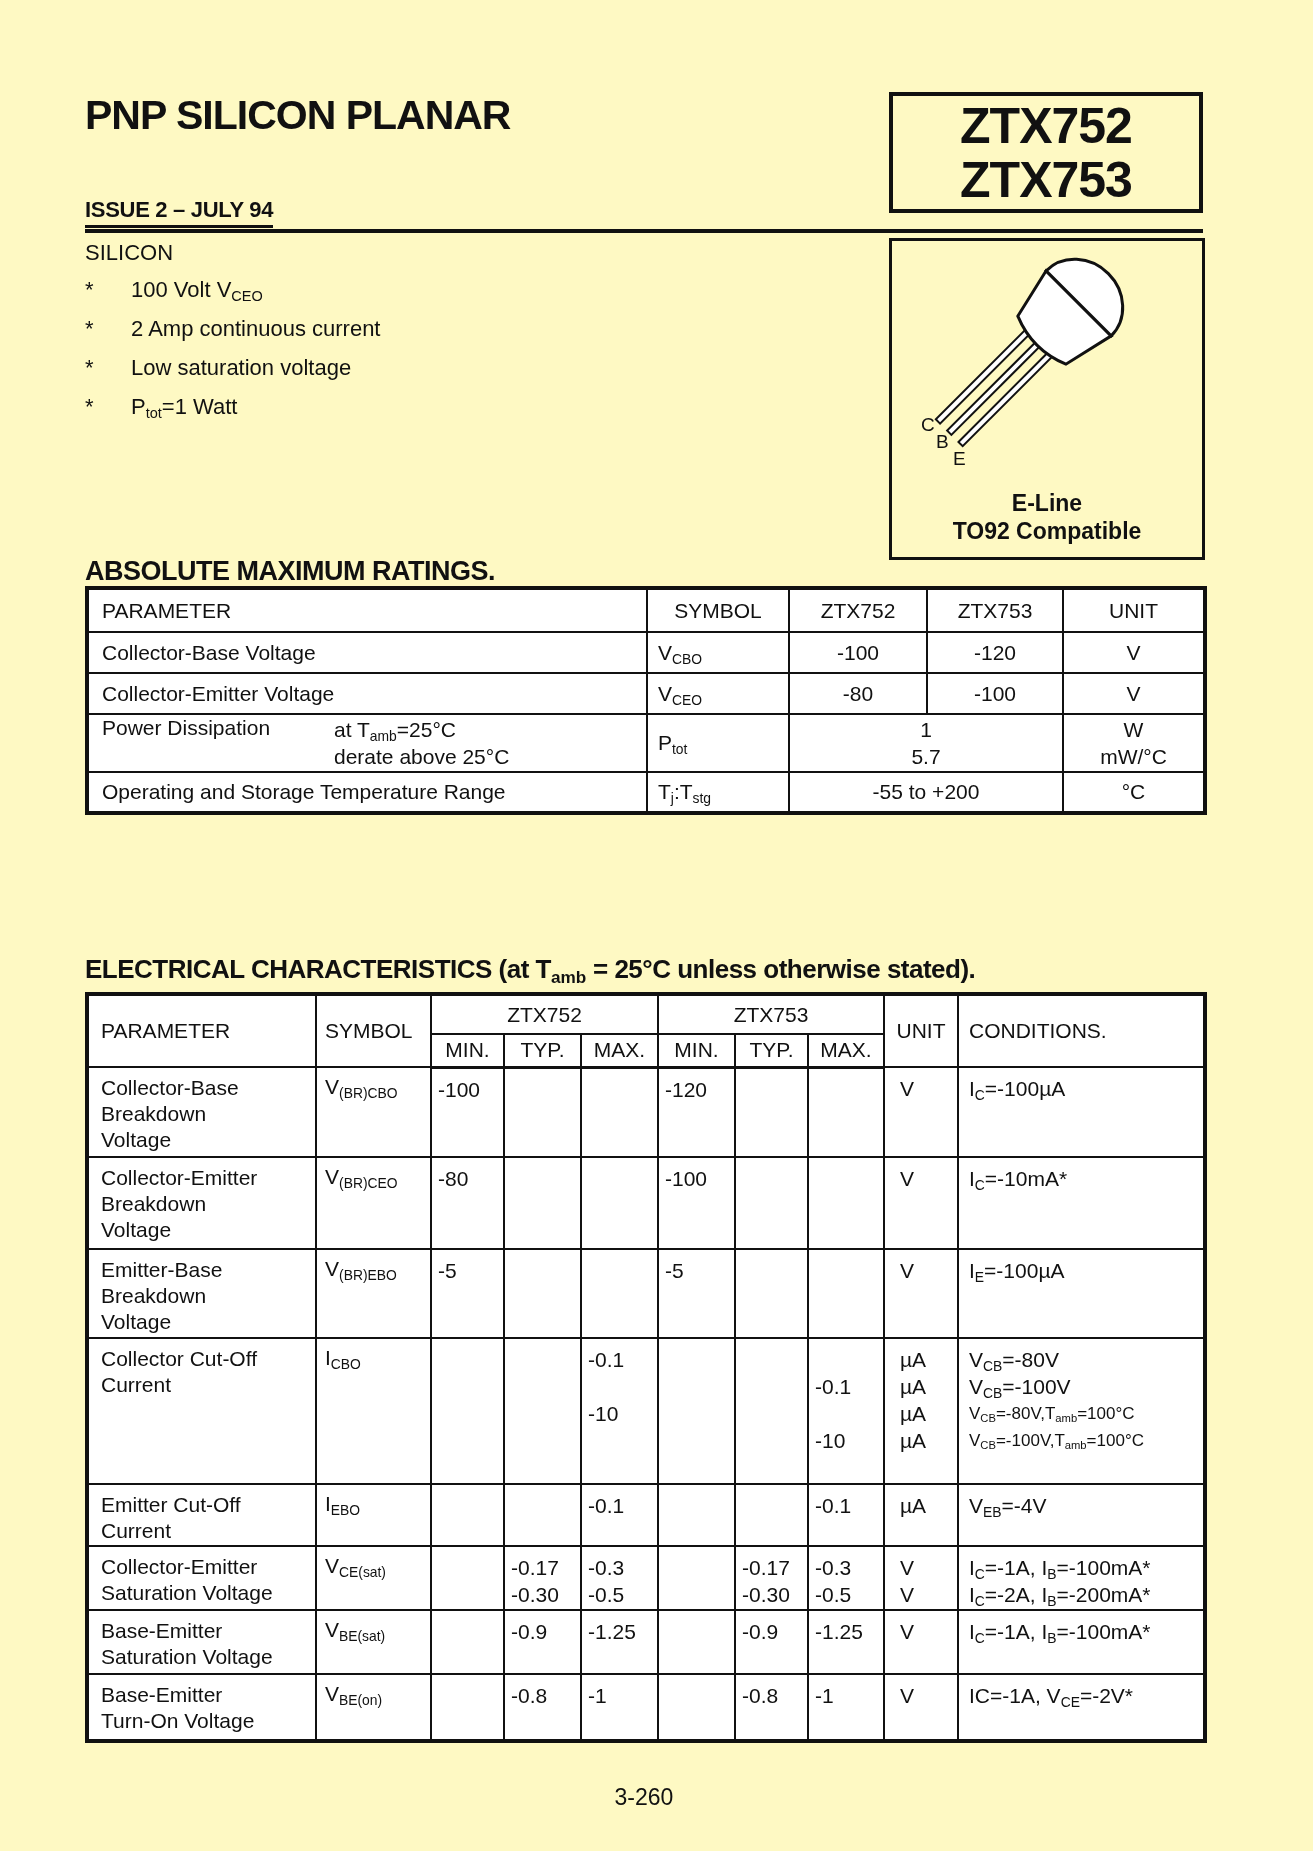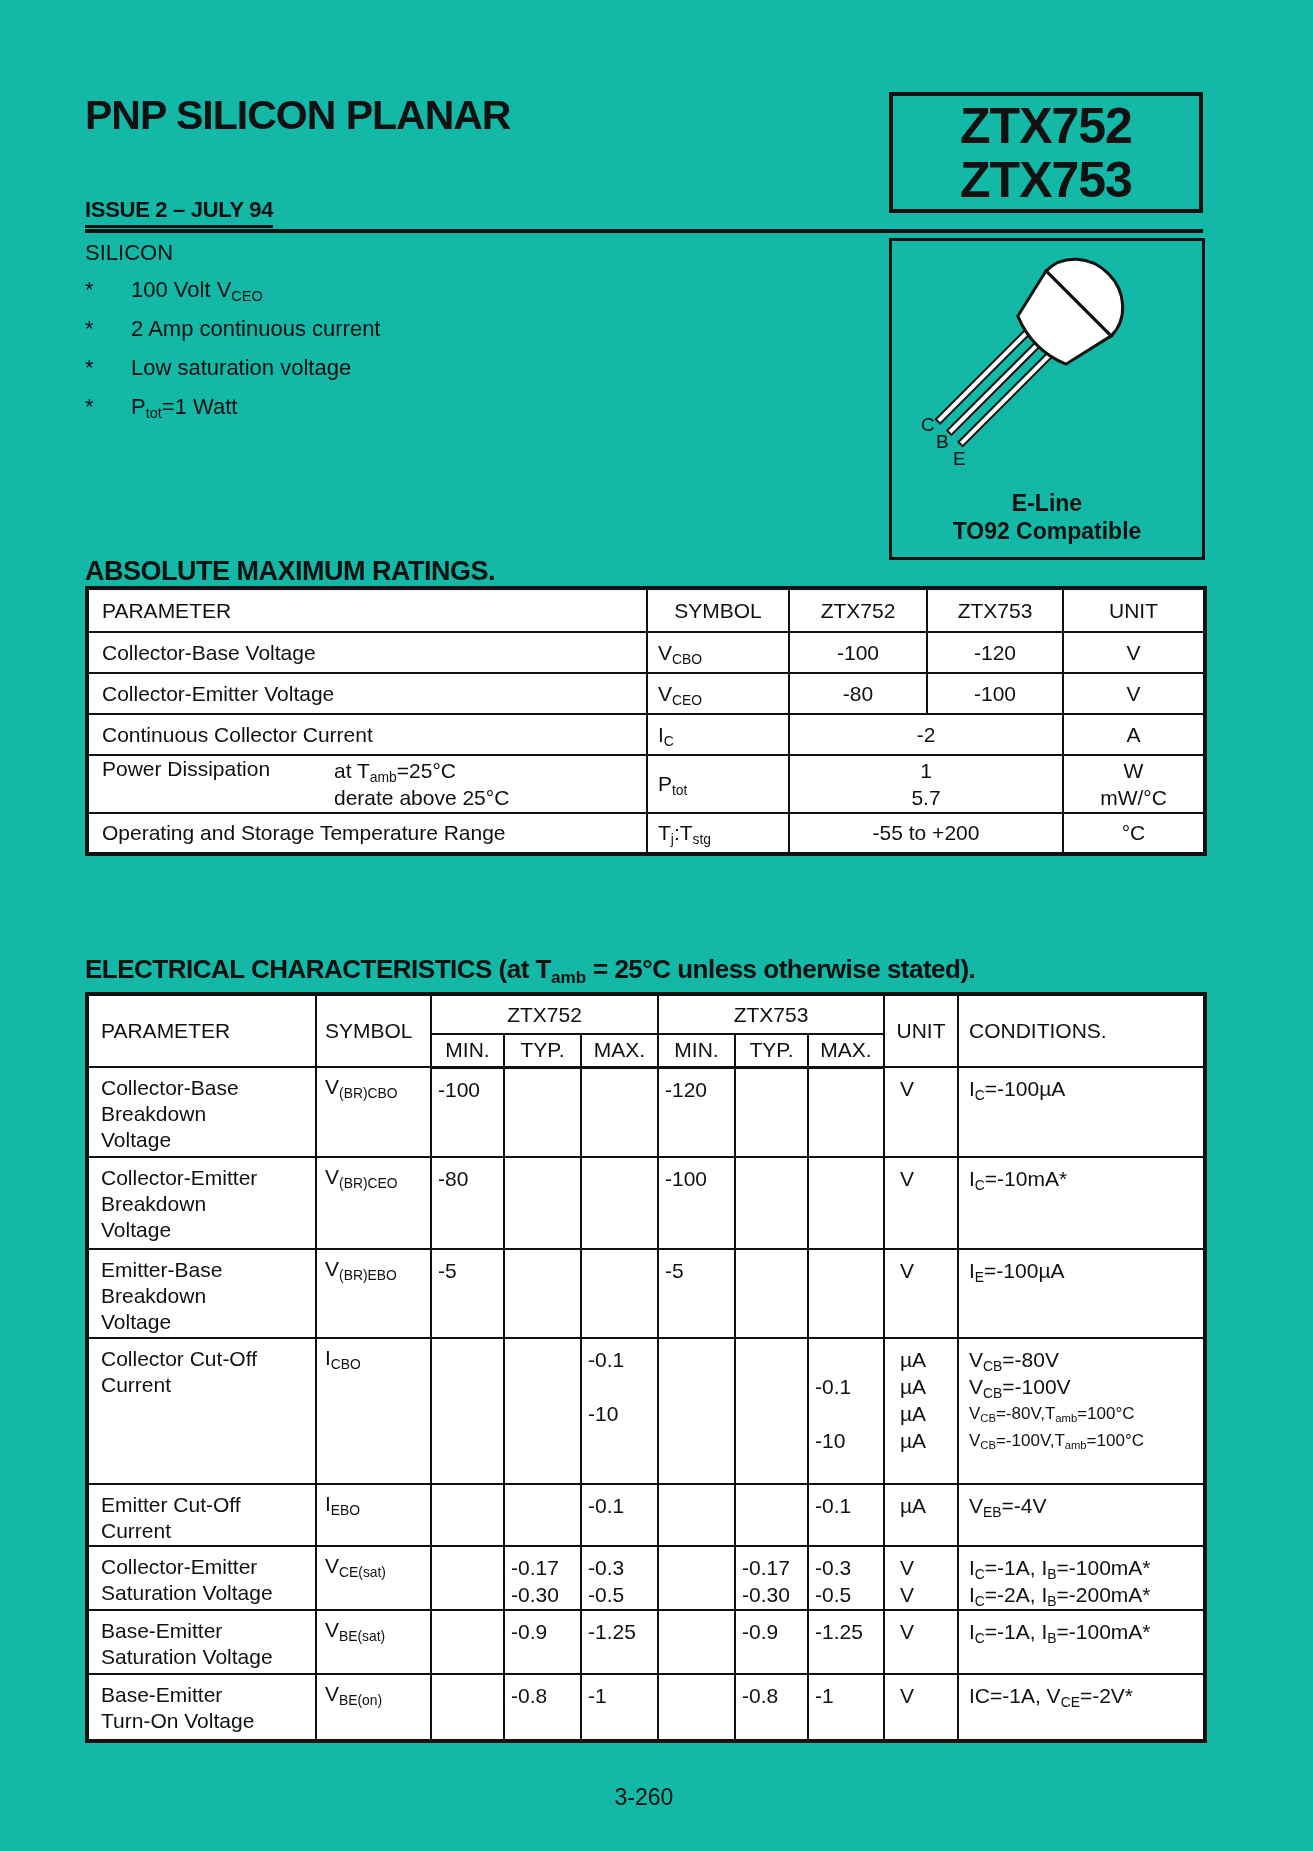--- a/index.html
+++ b/index.html
@@ -1,19 +1,19 @@
 <!DOCTYPE html>
 <html><head>
 <meta charset="utf-8">
 <style>
   html,body{margin:0;padding:0;background:#e8e8e8;}
   #page{
     position:relative;
     width:1313px;height:1851px;
-    background:#14b8a6;
+    background:#fef9c3;
     font-family:"Liberation Sans", sans-serif;
     color:#111;
     overflow:hidden;
   }
   sub{font-size:66%;line-height:0;vertical-align:-0.28em;letter-spacing:0;}
 
   
   .title-line{position:absolute;left:85px;font-weight:bold;font-size:41px;letter-spacing:-1px;white-space:nowrap;}
   #title1{top:92px;}
   #title2{top:143px;}
@@ -189,26 +189,20 @@
           <td class="val">-100</td>
           <td class="val">-120</td>
           <td class="unit">V</td>
         </tr>
         <tr>
           <td class="param">Collector-Emitter Voltage</td>
           <td class="symbol">V<sub>CEO</sub></td>
           <td class="val">-80</td>
           <td class="val">-100</td>
           <td class="unit">V</td>
-        </tr>
-        <tr>
-          <td class="param">Continuous Collector Current</td>
-          <td class="symbol">I<sub>C</sub></td>
-          <td class="val" colspan="2">-2</td>
-          <td class="unit">A</td>
         </tr>
         <tr>
           <td class="param"><span class="param-main">Power Dissipation</span><span class="param-notes">at T<sub>amb</sub>=25°C<br>derate above 25°C</span></td>
           <td class="symbol">P<sub>tot</sub></td>
           <td class="val" colspan="2">
             <div class="stack">1</div>
             <div class="stack">5.7</div>
           </td>
           <td class="unit">
             <div class="stack">W</div>

